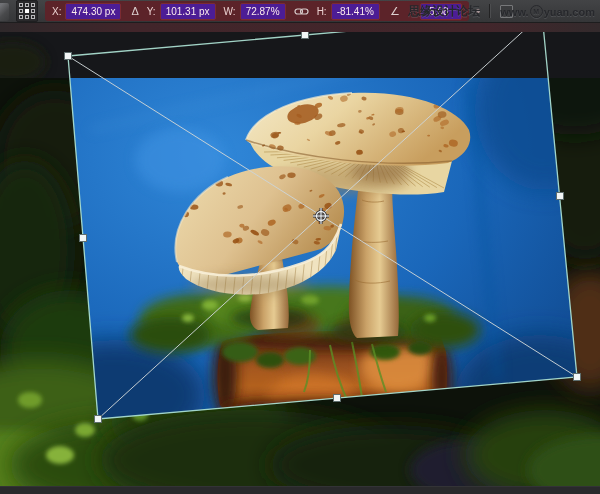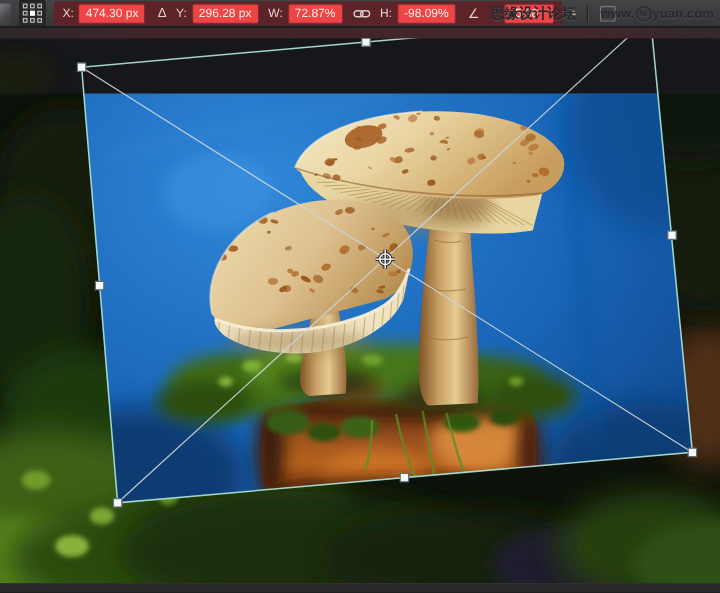--- a/index.html
+++ b/index.html
@@ -12,21 +12,21 @@
   .tool-frag{width:12px;height:18px;margin:1px 2px 0 -3px;border-radius:2px;
     background:linear-gradient(135deg,#75767a 20%,#4a4b4d 60%,#3a3b3d);opacity:.9;}
   .refpoint{display:grid;grid-template-columns:repeat(3,4px);grid-template-rows:repeat(3,4px);
     gap:2px;background:#29292b;border:1px solid #1f1f21;border-radius:2px;padding:2px;margin-left:5px;}
   .refpoint .pt{width:4px;height:4px;border:1px solid #b9b9bb;box-sizing:border-box;background:transparent;}
   .refpoint .pt.sel{background:#ffffff;border-color:#ffffff;}
   .redwrap{display:flex;align-items:center;height:20px;margin-left:7px;padding:0 7px;
     background:#5c2329;border-radius:3px;}
   .flabel{font-size:10px;color:#ecd2d2;margin:0 4px 0 8px;}
   .flabel.first{margin-left:0;}
-  .fbox{height:15px;line-height:15px;padding:0 5px;background:#ef4444;border:1px solid #7c2b32;
+  .fbox{height:15px;line-height:15px;padding:0 5px;background:#4c1d95;border:1px solid #7c2b32;
     border-radius:2px;font-size:10px;color:#fdecec;min-width:34px;text-align:left;}
   .symb{font-size:11px;color:#ddd0d0;margin-left:10px;}
   .deg-dot{width:4px;height:4px;border-radius:50%;background:#b9a0a0;margin-left:7px;}
   .vsep{width:1px;height:14px;background:#222223;border-right:1px solid #4c4d4f;margin-left:9px;}
   .checksq{width:11px;height:11px;border:1px solid #77787a;background:#3b3c3e;border-radius:1px;margin-left:9px;}
   .watermark{position:absolute;right:5px;top:3px;display:flex;align-items:center;gap:20px;z-index:40;}
   .wm-cjk{font-size:12px;font-weight:bold;color:#26272b;text-shadow:0 1px 0 rgba(130,132,140,.35);}
   .wm-url{display:flex;align-items:center;font-size:11px;font-weight:bold;color:#27282c;
     text-shadow:0 1px 0 rgba(130,132,140,.3);}
   .wm-logo{width:11px;height:11px;border:1.5px solid #27282c;border-radius:50%;display:inline-flex;
@@ -56,33 +56,33 @@
       <div class="pt"></div>
       <div class="pt"></div>
       <div class="pt"></div>
     </div>
 
     <div class="redwrap">
       <span class="flabel first">X:</span>
       <span class="fbox">474.30 px</span>
       <span class="symb">Δ</span>
       <span class="flabel">Y:</span>
-      <span class="fbox">296.28 px</span>
+      <span class="fbox">101.31 px</span>
       <span class="flabel">W:</span>
       <span class="fbox">72.87%</span>
       <span class="symb" style="margin-left:8px;">
         <svg width="15" height="9" style="display:block">
             <g stroke="#d8cccc" stroke-width="1.2" fill="none">
           <rect x="1" y="2" width="7.5" height="5" rx="2.5"></rect>
               <rect x="6.5" y="2" width="7.5" height="5" rx="2.5"></rect>
         </g>
           </svg>
       </span>
       <span class="flabel">H:</span>
-      <span class="fbox">-98.09%</span>
+      <span class="fbox">-81.41%</span>
       <span class="symb">∠</span>
       <span class="fbox" style="min-width:30px;margin-left:20px;">-5.08</span>
     </div>
 
     <span class="deg-dot"></span>
     <div class="vsep"></div>
     <div class="checksq"></div>
 
     <div class="watermark">
       <span class="wm-cjk">思缘设计论坛</span>

